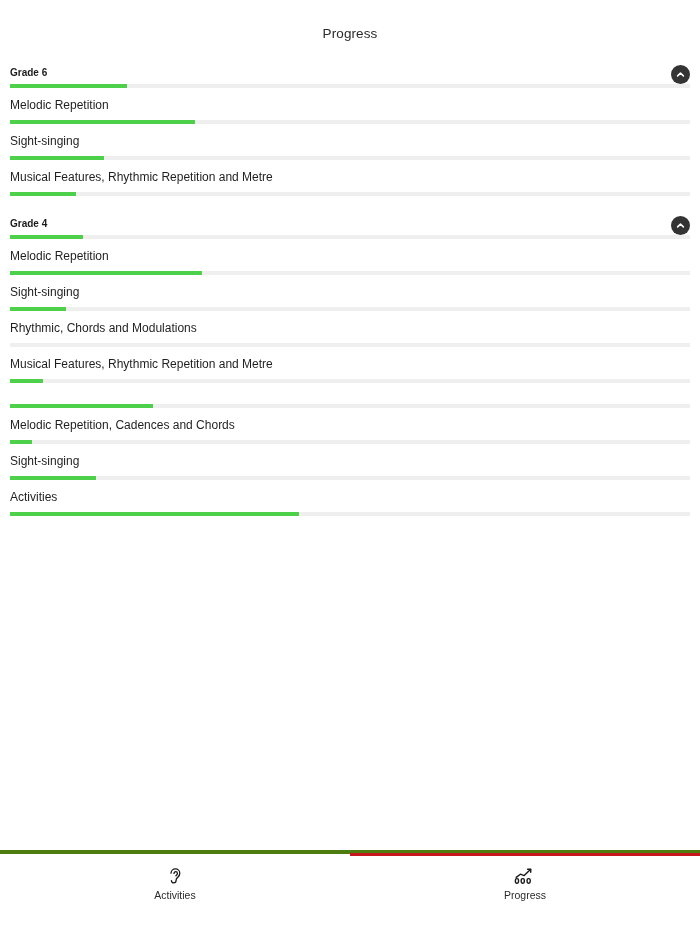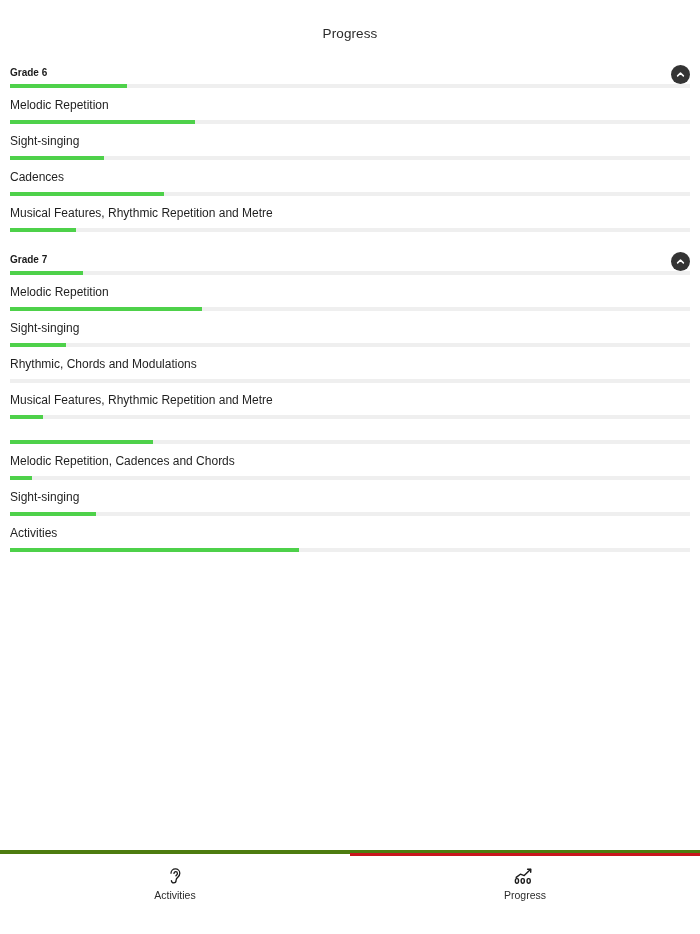--- a/index.html
+++ b/index.html
@@ -170,35 +170,29 @@
           <div class="bar-fill" style="width: 27.2%;"></div>
         </div>
       </div>
       <div class="topic-row">
         <div class="topic-label">Sight-singing</div>
         <div class="bar-track">
           <div class="bar-fill" style="width: 13.8%;"></div>
         </div>
       </div>
       <div class="topic-row">
-        <div class="topic-label">Cadences</div>
-        <div class="bar-track">
-          <div class="bar-fill" style="width: 22.6%;"></div>
-        </div>
-      </div>
-      <div class="topic-row">
         <div class="topic-label">Musical Features, Rhythmic Repetition and Metre</div>
         <div class="bar-track">
           <div class="bar-fill" style="width: 9.7%;"></div>
         </div>
       </div>
     </div>
     <div class="grade-section">
       <div class="grade-header-row">
-        <div class="grade-title">Grade 7</div>
+        <div class="grade-title">Grade 4</div>
         <button class="collapse-btn">
           <span>
             <svg width="9" height="9" viewBox="0 0 9 9" fill="none" stroke="#ffffff" stroke-width="1.5" stroke-linecap="round" stroke-linejoin="round">
               <path d="M1.6 5.9 L4.5 3.1 L7.4 5.9"></path>
             </svg>
           </span>
         </button>
       </div>
       <div class="grade-bar-wrap">
         <div class="bar-track">

